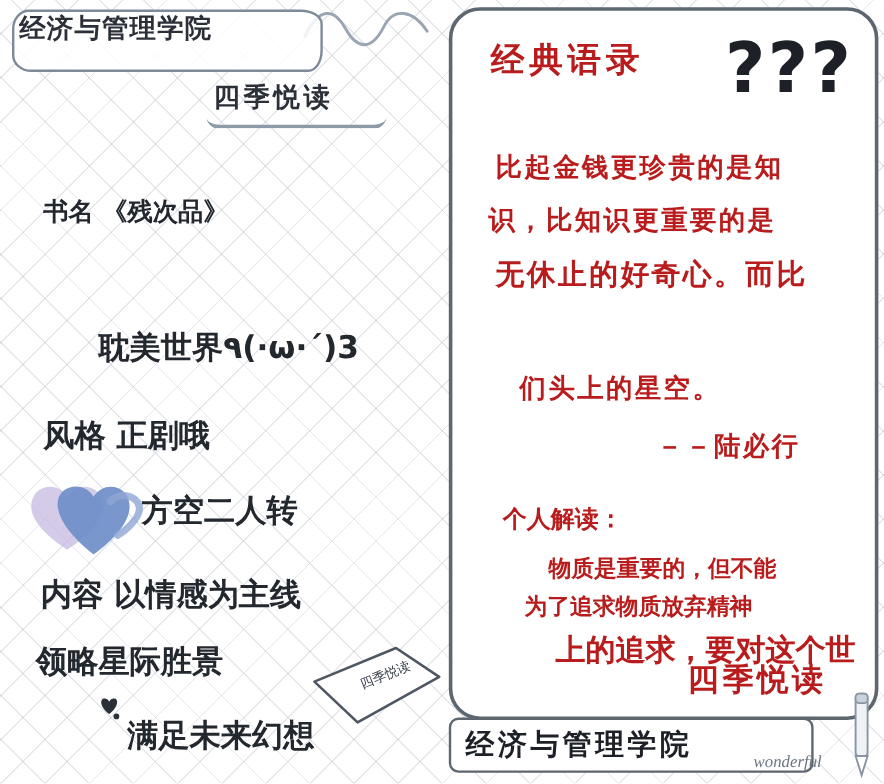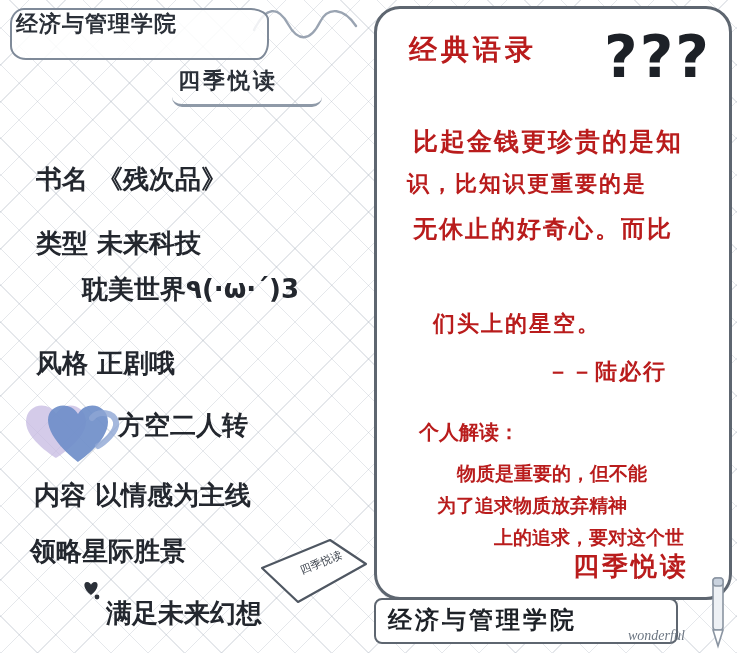--- a/index.html
+++ b/index.html
@@ -185,22 +185,21 @@
     <svg class="squiggle" style="left:252px; top:0px;" width="110" height="46" viewBox="0 0 110 46">
       <path d="M2 30 C 14 6, 26 6, 36 24 C 46 42, 58 42, 68 22 C 76 6, 92 8, 104 26" fill="none" stroke="#9aa4b2" stroke-width="2.4" stroke-linecap="round"></path>
     </svg>
 
     <div class="head-box"></div>
     <div class="head-box-text">经济与管理学院</div>
 
     <div class="sub-box"></div>
     <div class="sub-box-text">四季悦读</div>
 
-    <div class="ln" style="left:36px; top:162px; font-size:26px;">书名 《残次品》</div>
-    <div class="ln" style="left:36px; top:226px; font-size:26px;">类型  未来科技</div>
+    <div class="ln" style="left:36px; top:162px; font-size:21px;">书名 《残次品》</div>
     <div class="ln" style="left:82px; top:272px; font-size:26px;">耽美世界٩(·ω·´)3</div>
     <div class="ln" style="left:36px; top:346px; font-size:26px;">风格   正剧哦</div>
     <div class="ln" style="left:118px; top:408px; font-size:26px;">方空二人转</div>
     <div class="ln" style="left:34px; top:478px; font-size:26px;">内容  以情感为主线</div>
     <div class="ln" style="left:30px; top:534px; font-size:26px;">领略星际胜景</div>
     <div class="ln" style="left:106px; top:596px; font-size:26px;text-align:center;">满足未来幻想</div>
 
     <svg style="position:absolute; left:82px; top:580px;" width="18" height="16" viewBox="0 0 18 16">
       <path d="M9 15 C 1 9, 1 2, 5 2 C 7.4 2, 9 4, 9 5 C 9 4, 10.6 2, 13 2 C 17 2, 17 9, 9 15 Z" fill="#2b3038"></path>
     </svg>
@@ -217,32 +216,32 @@
     <svg class="tag" viewBox="0 0 112 74">
       <path d="M4 34 L 72 6 L 108 30 L 40 68 Z" fill="#ffffff" stroke="#4f5762" stroke-width="2.2" stroke-linejoin="round"></path>
       <text x="44" y="40" font-family="DejaVu Sans" font-size="11" fill="#3a414b" transform="rotate(-22 44 40)">四季悦读</text>
     </svg>
   </div>
 
   <div id="right-card">
     <div class="rln" style="left:32px; top:22px; font-size:28px; letter-spacing:4px;">经典语录</div>
     <div class="qmarks">???</div>
 
-    <div class="rln" style="left:36px; top:116px; font-size:25px; letter-spacing:2px;">比起金钱更珍贵的是知</div>
+    <div class="rln" style="left:36px; top:116px; font-size:22px; letter-spacing:2px;">比起金钱更珍贵的是知</div>
     <div class="rln" style="left:30px; top:160px; font-size:22px; letter-spacing:2px;">识，比知识更重要的是</div>
     <div class="rln" style="left:36px; top:204px; font-size:24px; letter-spacing:2px;text-align:right;">无休止的好奇心。而比</div>
     <div class="rln" style="left:56px; top:300px; font-size:22px; letter-spacing:2px;">们头上的星空。</div>
 
     <div class="rln" style="left:170px; top:348px; font-size:22px; letter-spacing:2px;">－－陆必行</div>
 
     <div class="rln" style="left:42px; top:410px; font-size:20px;">个人解读：</div>
 
     <div class="rln" style="left:80px; top:452px; font-size:19px;">物质是重要的，但不能</div>
     <div class="rln" style="left:60px; top:484px; font-size:19px;">为了追求物质放弃精神</div>
-    <div class="rln" style="left:86px; top:516px; font-size:19px;margin-left:31px;">上的追求，要对这个世</div>
+    <div class="rln" style="left:86px; top:516px; font-size:25px;">上的追求，要对这个世</div>
 
     <div class="rln" style="left:196px; top:540px; font-size:26px; letter-spacing:3px;">四季悦读</div>
   </div>
 
   <div class="bottom-box"></div>
   <div class="bottom-text">经济与管理学院</div>
 
   <div class="signature">wonderful</div>
 
   <svg class="pen" viewBox="0 0 26 78">

